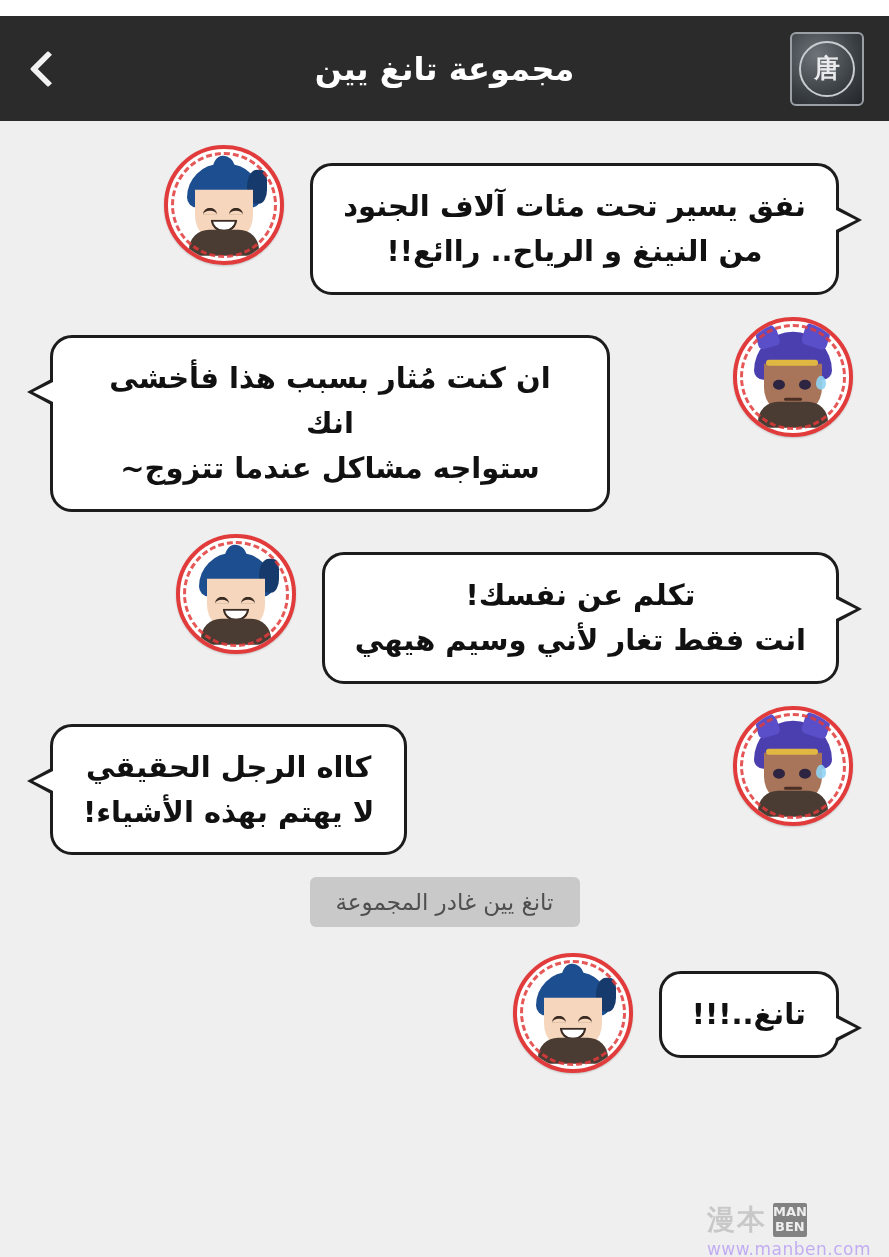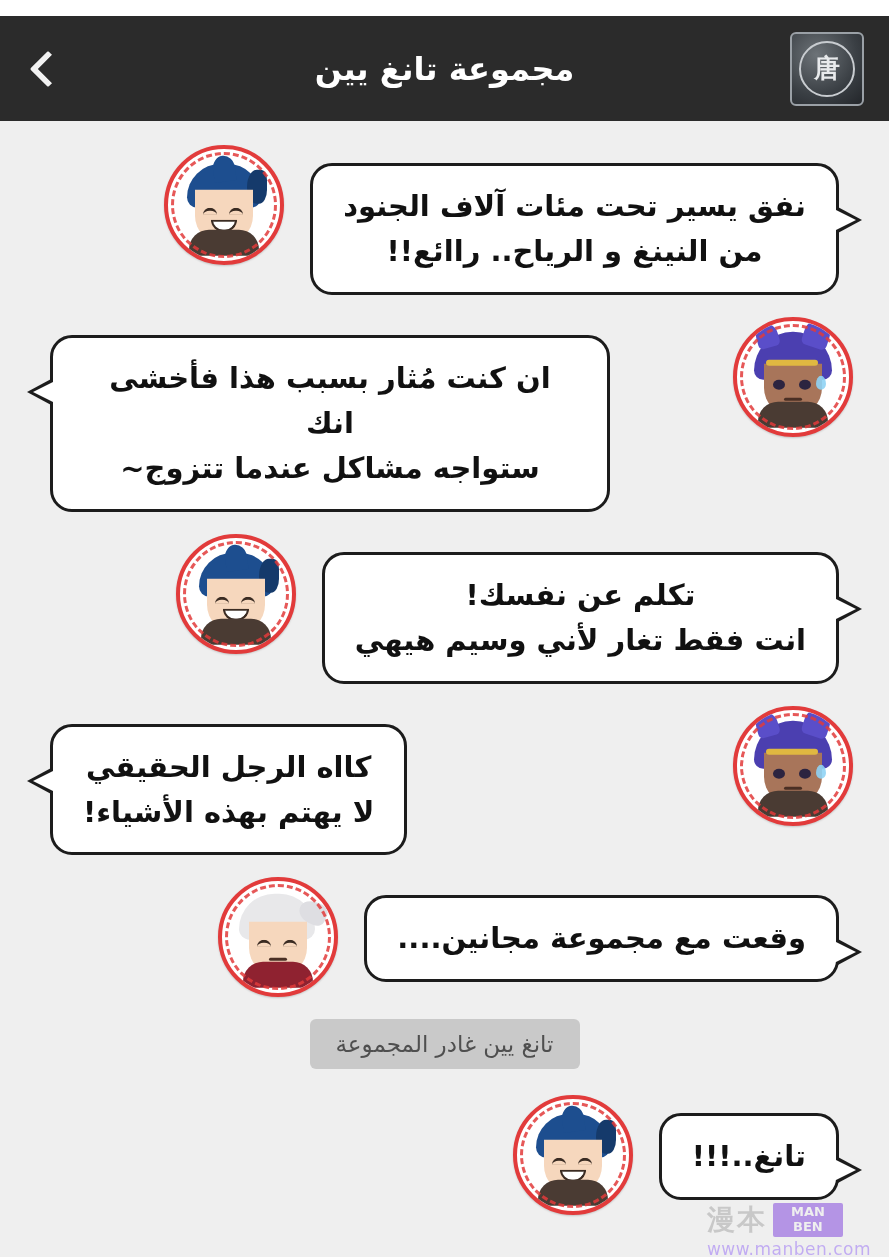--- a/index.html
+++ b/index.html
@@ -300,23 +300,23 @@
     right: 18px;
     bottom: 14px;
     display: flex;
     flex-direction: column;
     align-items: flex-end;
     opacity: .45;
     pointer-events: none;
   }
   .wm-top { display: flex; align-items: center; gap: 6px; }
   .wm-badge {
-    background: #6d28d9; color: #efefef;
+    background: #000000; color: #efefef;
     font-size: 13px; font-weight: bold;
-    padding: 2px 18px; border-radius: 2px;
+    padding: 2px 0; border-radius: 2px;
     font-family: "DejaVu Sans", sans-serif;
     line-height: 1.15;
     text-align: center;
   }
   .wm-cn {
     color: #9b9b9b; font-size: 28px; font-weight: bold;
     font-family: "DejaVu Serif", "Liberation Serif", serif;
     letter-spacing: 2px;
   }
   .wm-url { color: #8b5cf6; font-size: 17px; letter-spacing: .5px; }
@@ -393,33 +393,20 @@
         <span class="eye-open r"></span>
         <span class="mouth-flat"></span>
         <span class="sweat"></span>
         <span class="body-dark"></span>
       </div>
     </div>
     <div class="bubble">كااه الرجل الحقيقي
 لا يهتم بهذه الأشياء!</div>
   </div>
 
-  <div class="row left">
-    <div class="avatar">
-      <div class="av-face">
-        <span class="hair-white"></span>
-        <span class="skin"></span>
-        <span class="eye-closed l"></span>
-        <span class="eye-closed r"></span>
-        <span class="mouth-flat"></span>
-        <span class="body-red"></span>
-      </div>
-    </div>
-    <div class="bubble">وقعت مع مجموعة مجانين....</div>
-  </div>
 
   <div class="system-row">
     <div class="system-pill">تانغ يين غادر المجموعة</div>
   </div>
 
   <div class="row left">
     <div class="avatar">
       <div class="av-face">
         <span class="hair-blue"></span>
         <span class="skin"></span>

